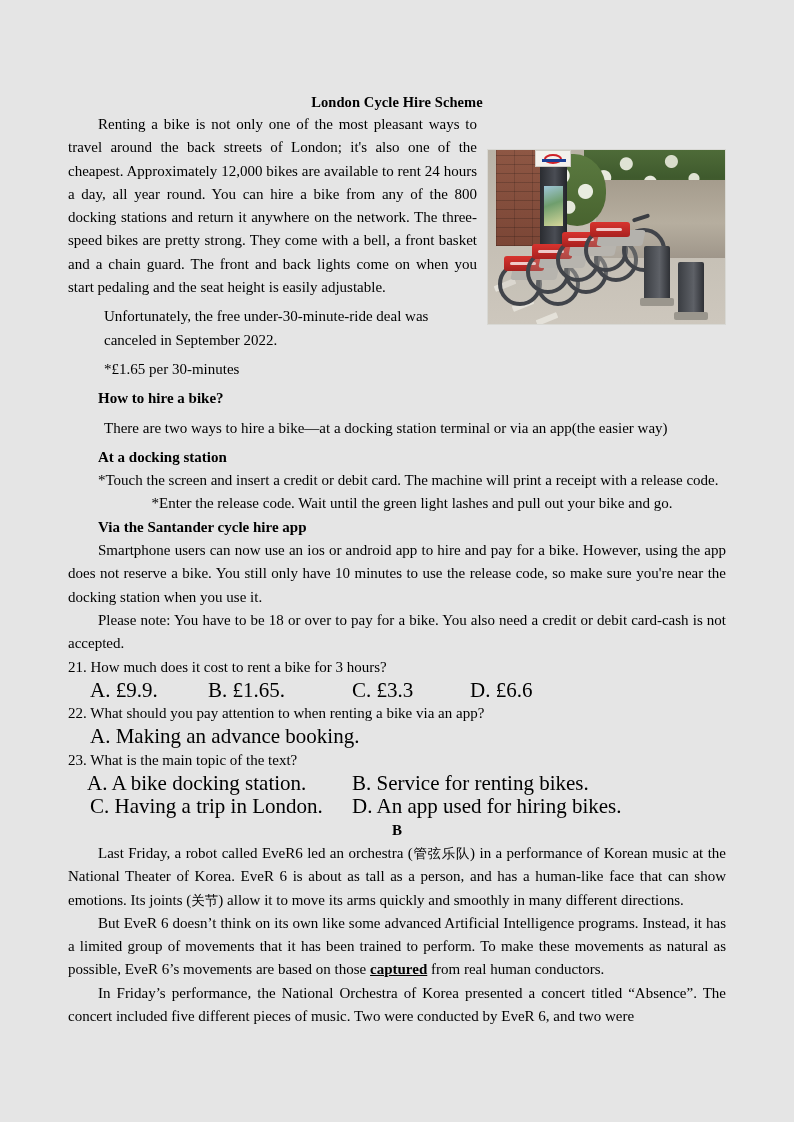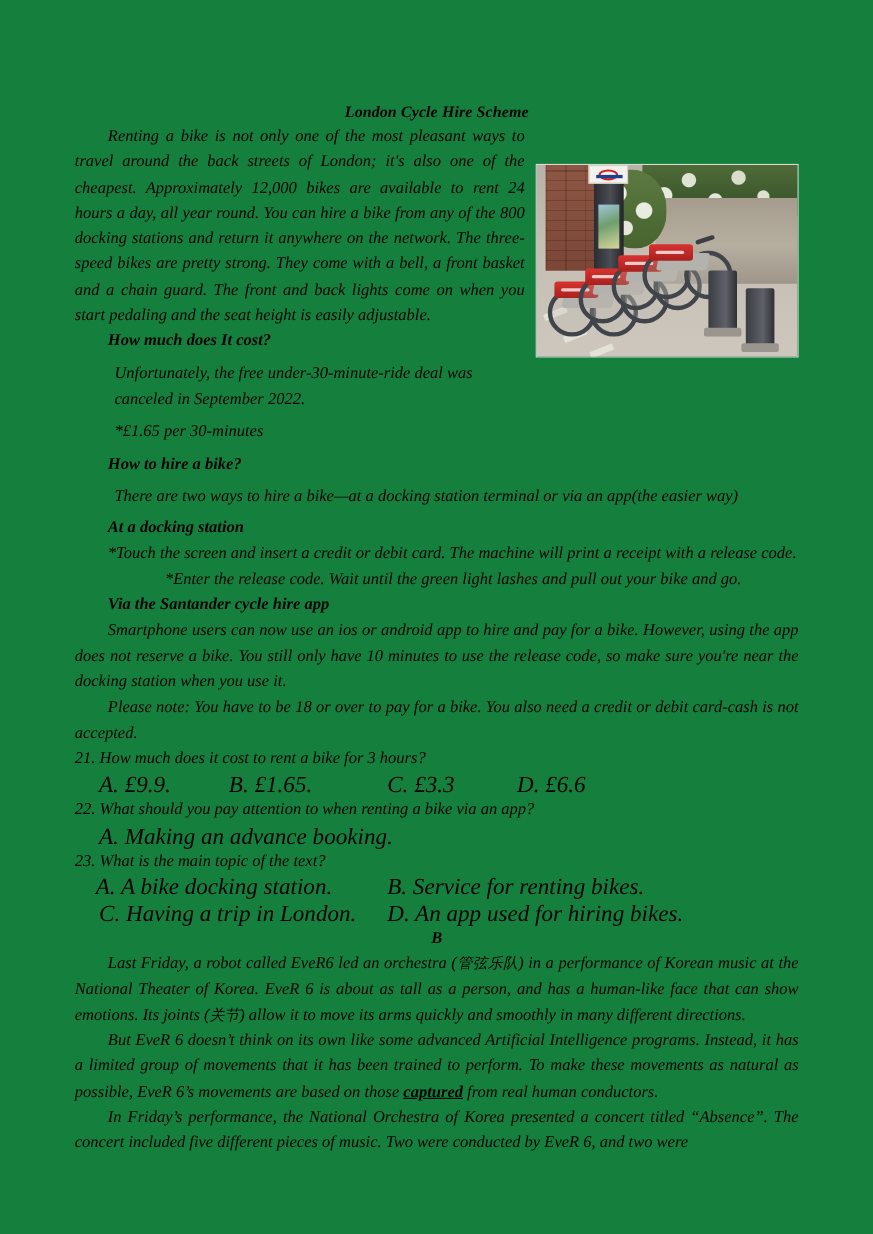--- a/index.html
+++ b/index.html
@@ -9,23 +9,22 @@
     background: #ffffff;
   }
   body {
     font-family: "Liberation Serif", "DejaVu Serif", serif;
     color: #000000;
   }
   .page {
     position: relative;
     width: 794px;
     height: 1122px;
-    background: #15803d;
+    background: #e5e5e5;
     overflow: hidden;
-    font-style: italic;
   }
   .content {
     position: absolute;
     left: 68px;
     top: 92px;
     width: 658px;
   }
   .doc-title {
     text-align: center;
     font-weight: bold;
@@ -291,21 +290,20 @@
           <div class="base"></div>
         </div>
         <div class="ph-dock" style="left:190px; top:112px; height:54px;">
           <div class="base"></div>
         </div>
       </div>
     </div>
 
     <p class="para indent">Renting a bike is not only one of the most pleasant ways to travel around the back streets of London; it's also one of the cheapest. Approximately 12,000 bikes are available to rent 24 hours a day, all year round. You can hire a bike from any of the 800 docking stations and return it anywhere on the network. The three-speed bikes are pretty strong. They come with a bell, a front basket and a chain guard. The front and back lights come on when you start pedaling and the seat height is easily adjustable.</p>
 
-    <div class="subhead">How much does It cost?</div>
     <div class="line">Unfortunately, the free under-30-minute-ride deal was canceled in September 2022.</div>
     <div class="line">*£1.65 per 30-minutes</div>
 
     <div class="subhead">How to hire a bike?</div>
     <div class="line">There are two ways to hire a bike—at a docking station terminal or via an app(the easier way)</div>
 
     <div class="subhead">At a docking station</div>
     <p class="para indent">*Touch the screen and insert a credit or debit card. The machine will print a receipt with a release code.</p>
     <p class="para indent nojust">*Enter the release code. Wait until the green light lashes and pull out your bike and go.</p>
 

